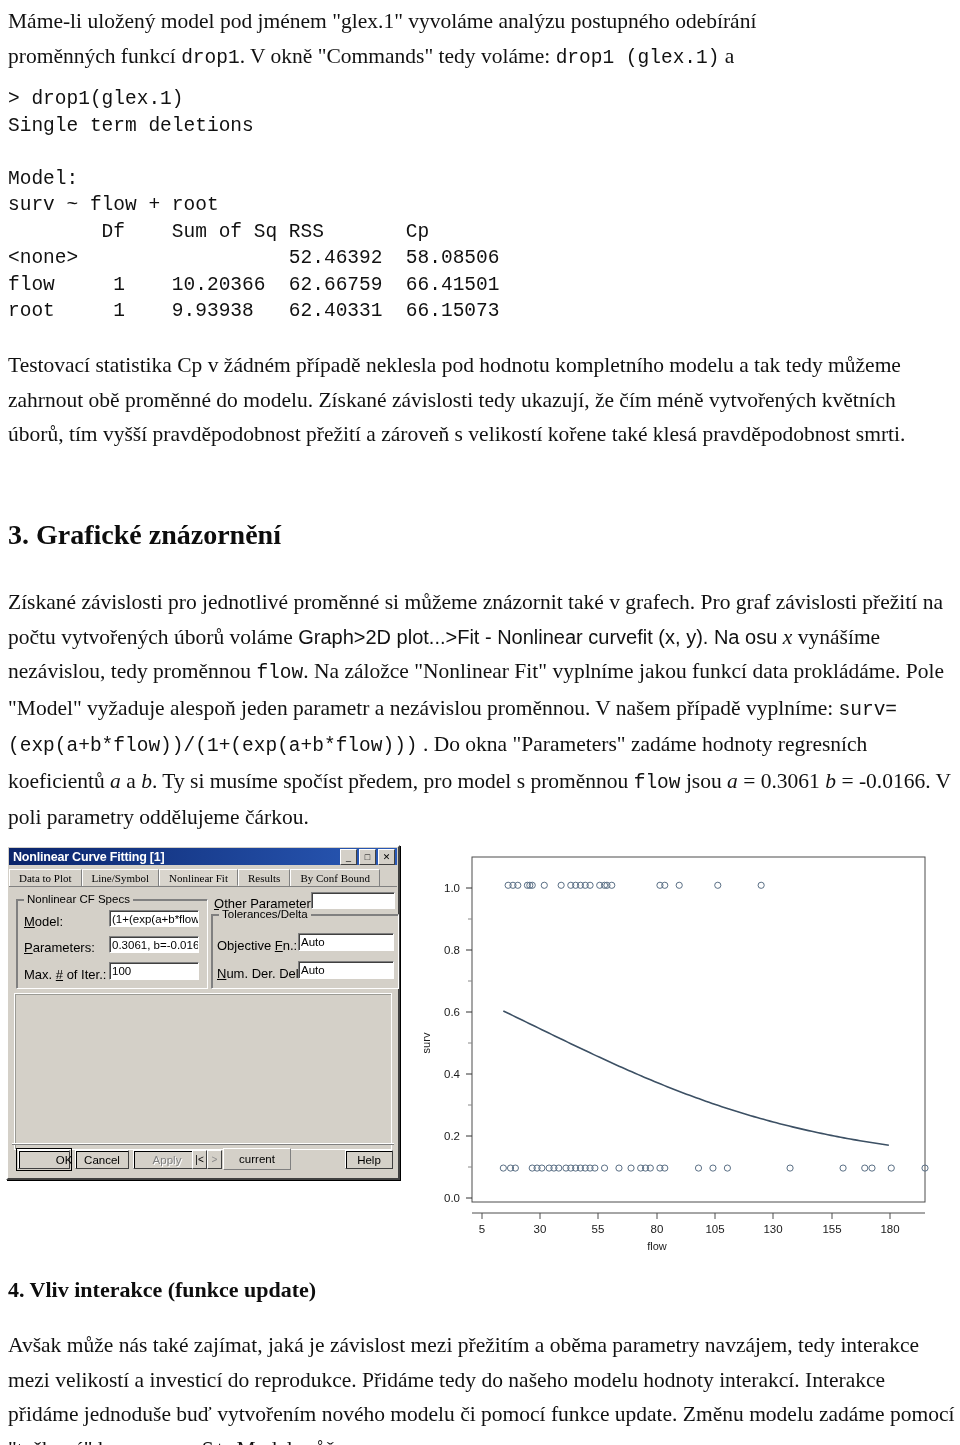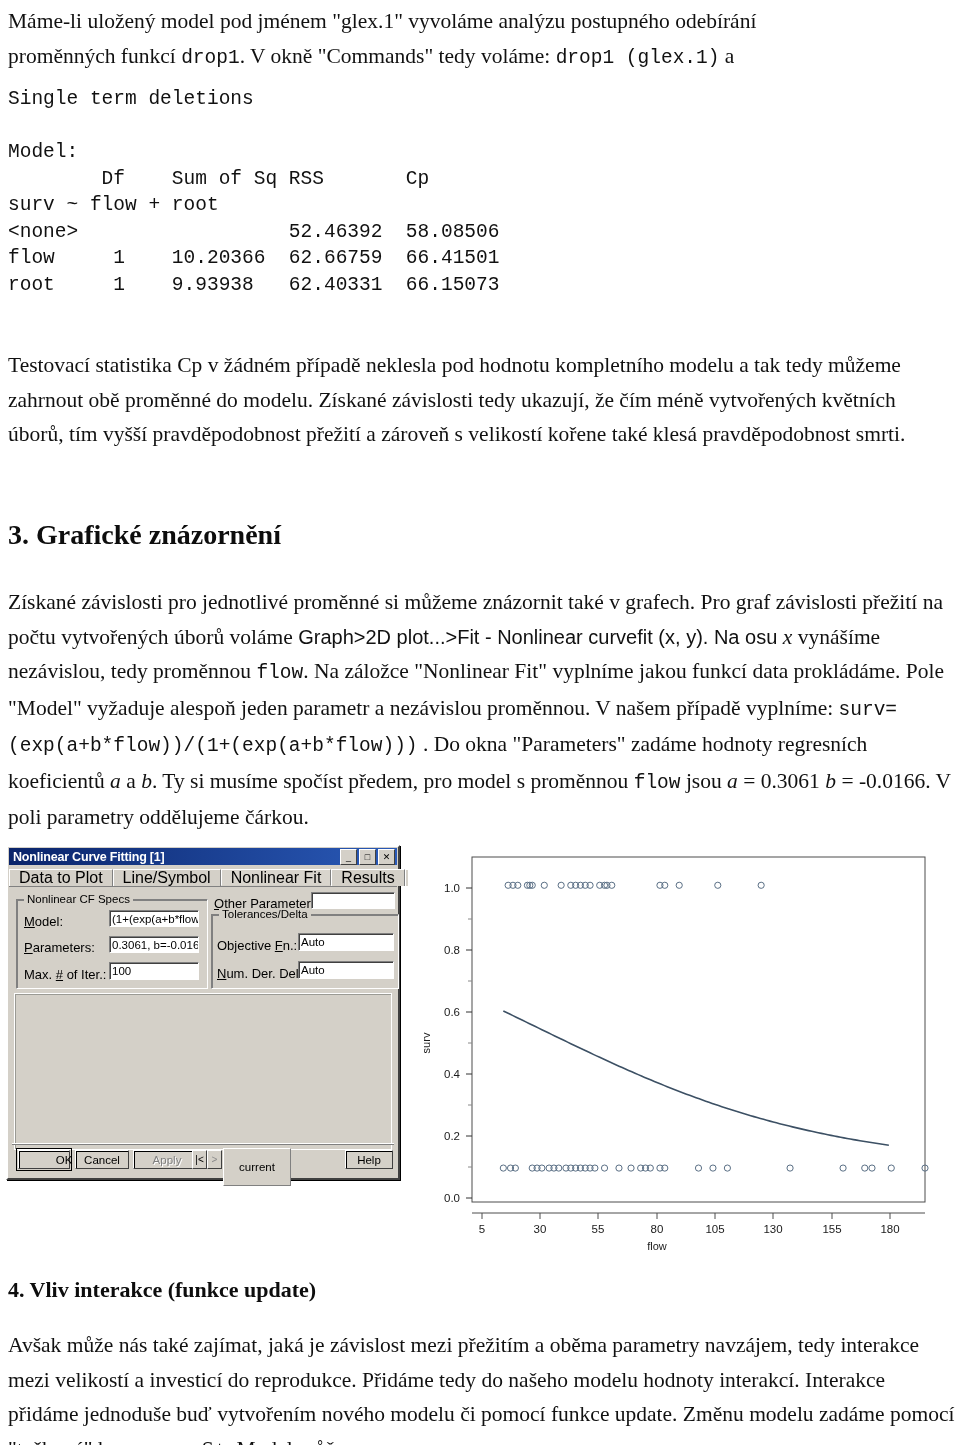--- a/index.html
+++ b/index.html
@@ -82,27 +82,27 @@
     font-size:9px;line-height:12px;text-align:center;color:#000;
     font-family:"Liberation Sans",sans-serif;
     display:flex;align-items:center;justify-content:center;
   }
   .tabstrip{
     display:flex;margin:2px 1px 0 1px;height:19px;
     border-bottom:1px solid #808080;
     align-items:flex-end;
   }
   .tab{
-    font-size:16px;color:#000;
+    font-size:11px;color:#000;
     padding:2px 9px 2px 9px;height:17px;box-sizing:border-box;
     background:#d4d0c8;
     border-left:1px solid #fff;border-top:1px solid #fff;
     border-right:1px solid #808080;
     white-space:nowrap;
-    display:flex;align-items:center;
+    display:flex;align-items:center;font-family:Liberation Serif, serif;
   }
   .tab.active{background:#d9d5cd;border-bottom:1px solid #d4d0c8;}
   .dlgbody{position:relative;height:calc(100% - 42px);margin:0 2px;}
   .groupbox{
     position:absolute;border:1px solid #fff;
     box-shadow:inset 1px 1px 0 #808080;
     border-top-color:#808080;border-left-color:#808080;
   }
   .gb-title{
     position:absolute;top:-7px;left:7px;background:#d4d0c8;
@@ -139,21 +139,21 @@
   .pbtn.disabled{color:#808080;text-shadow:1px 1px 0 #fff;}
   .navbtn{
     position:absolute;top:6px;height:19px;width:15px;
     background:#d4d0c8;
     border:1px solid #fff;border-right-color:#404040;border-bottom-color:#404040;
     font-size:10px;color:#000;
     display:flex;align-items:center;justify-content:center;box-sizing:border-box;
   }
   .navbtn.dis{color:#8a8a8a;}
   .curbox{
-    position:absolute;top:4px;height:38px;
+    position:absolute;top:4px;height:22px;
     background:#d4d0c8;
     border:1px solid #fff;border-right-color:#808080;border-bottom-color:#808080;
     font-size:11.5px;color:#000;
     display:flex;align-items:center;justify-content:center;box-sizing:border-box;
   }
 
   
   .chart{position:absolute;left:408px;top:845px;width:548px;height:418px;background:#fff;}
   .chart svg{display:block;}
   .axlabel{font-family:"Liberation Sans",sans-serif;font-size:11px;fill:#1a1a1a;}
@@ -167,25 +167,26 @@
   <div class="blk prose" id="intro">
     <p>
       <span>Máme-li uložený model pod jménem "glex.1" vyvoláme analýzu postupného odebírání</span>
     </p>
     <p>
       <span>proměnných funkcí </span><span class="mono">drop1</span><span>. V okně "Commands" tedy voláme: </span><span class="mono">drop1 (glex.1)</span><span> a</span>
     </p>
   </div>
 
   <div class="blk" id="console">
+    <div class="line">&gt; drop1(glex.1)</div>
     <div class="line">Single term deletions</div>
     <div class="line">&nbsp;</div>
     <div class="line">Model:</div>
+    <div class="line">surv ~ flow + root</div>
     <div class="line">        Df    Sum of Sq RSS       Cp</div>
-    <div class="line">surv ~ flow + root</div>
     <div class="line">&lt;none&gt;                  52.46392  58.08506</div>
     <div class="line">flow     1    10.20366  62.66759  66.41501</div>
     <div class="line">root     1    9.93938   62.40331  66.15073</div>
   </div>
 
   <div class="blk prose" id="para2">Testovací statistika Cp v žádném případě neklesla pod hodnotu kompletního modelu a tak tedy můžeme zahrnout obě proměnné do modelu. Získané závislosti tedy ukazují, že čím méně vytvořených květních úborů, tím vyšší pravděpodobnost přežití a zároveň s velikostí kořene také klesá pravděpodobnost smrti.</div>
 
   <div class="blk" id="h3">3. Grafické znázornění</div>
 
   <div class="blk prose" id="para3">

